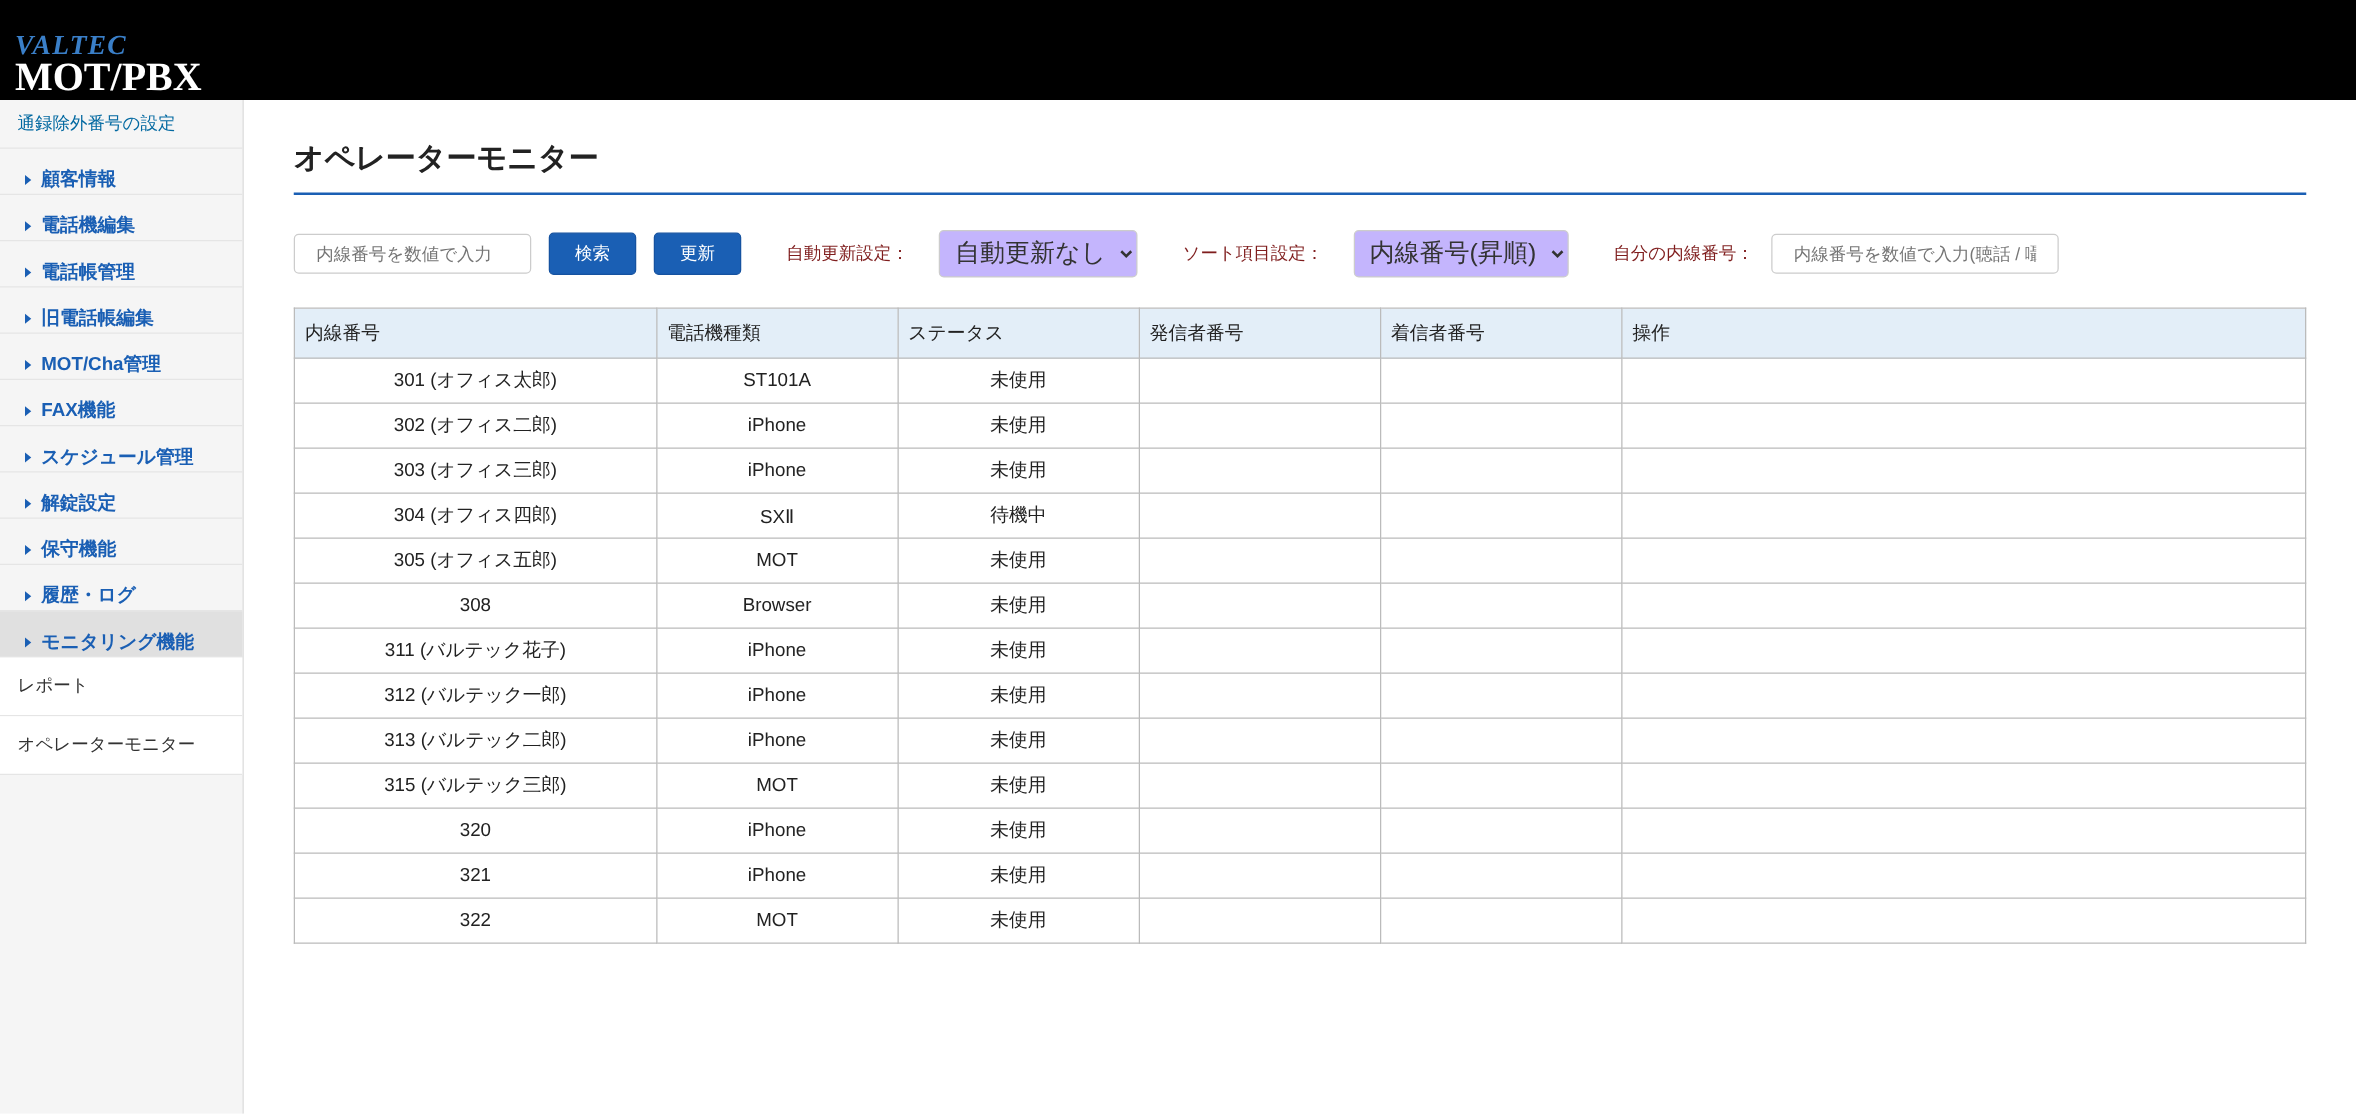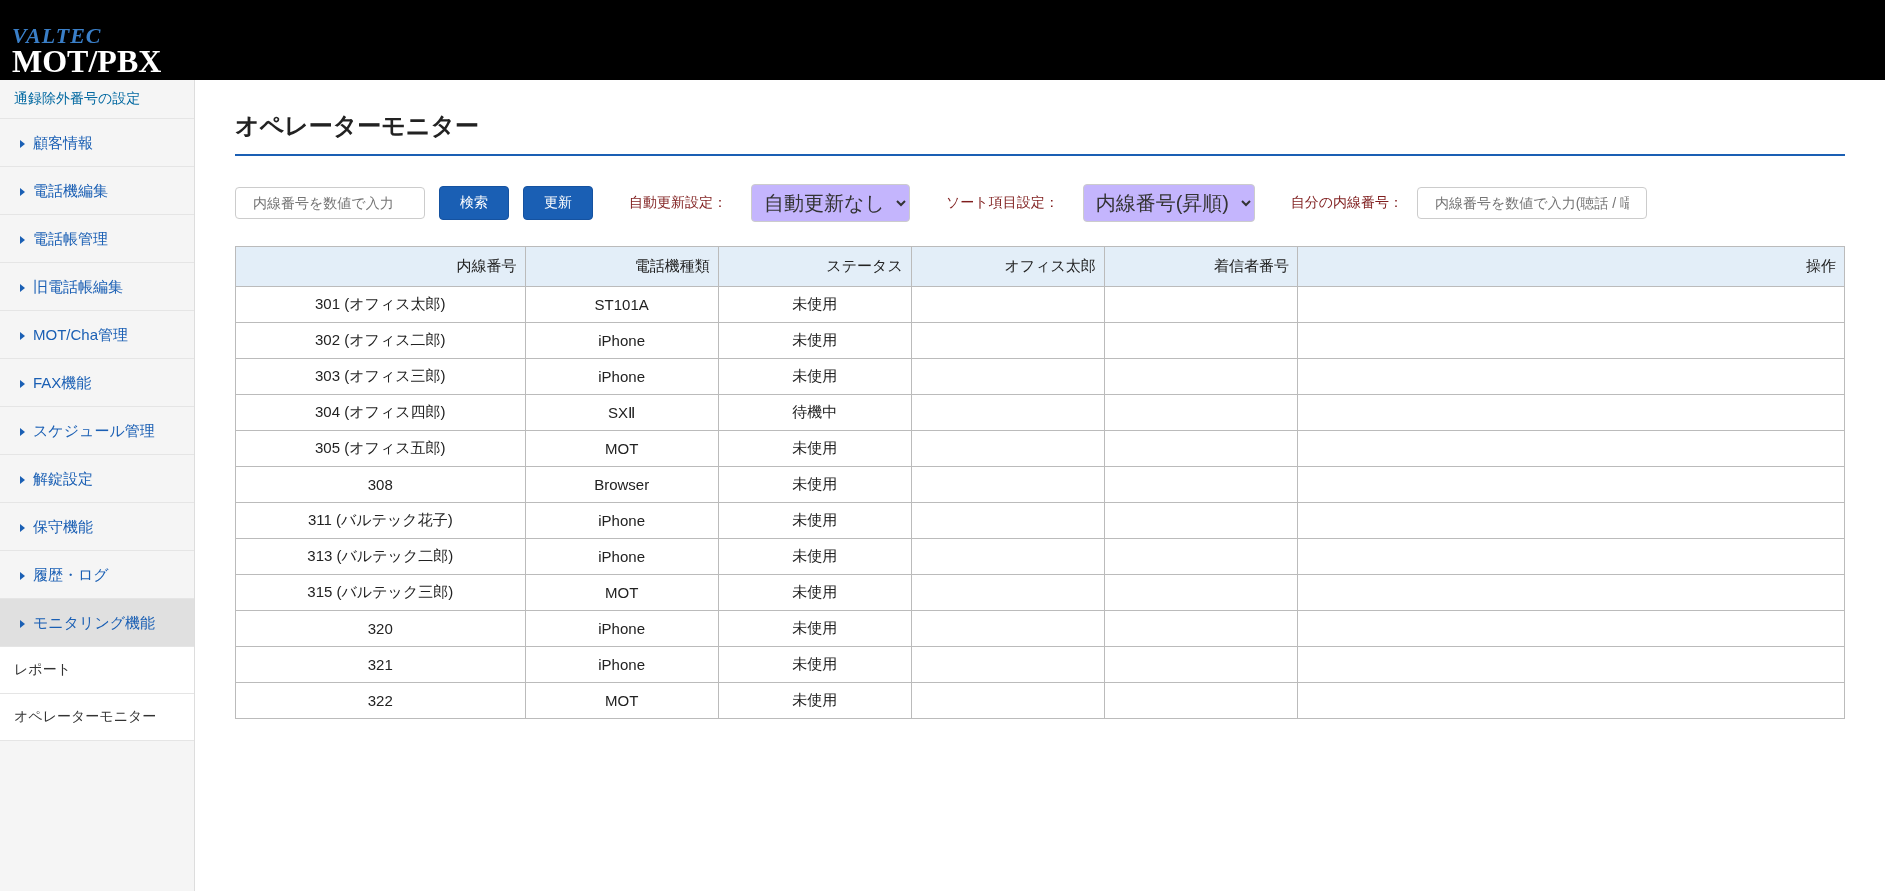--- a/index.html
+++ b/index.html
@@ -46,28 +46,29 @@
     .sidebar::-webkit-scrollbar-thumb { background: #c1c1c1; }
     .sidebar::-webkit-scrollbar-button { background: #e8e8e8; height: 17px; display: block; border: 1px solid #ccc;}
     
     .side-item-truncated {
       padding: 10px 14px;
       font-size: 14px;
       color: #0369a1;
       border-bottom: 1px solid #e5e5e5;
     }
     .side-item {
-      padding: 15px 14px 13px 20px;
+      padding: 15px 14px 2px 20px;
       font-size: 15px;
       color: #1a5fb4;
       border-bottom: 1px solid #e5e5e5;
       cursor: pointer;
       display: flex;
       align-items: center;
       gap: 8px;
+      font-weight: bold;
     }
     .side-item.active { background: #e0e0e0; }
     .side-item .caret {
       width: 0; height: 0;
       border-top: 4px solid transparent;
       border-bottom: 4px solid transparent;
       border-left: 5px solid #1a5fb4;
     }
     .side-subitem {
       padding: 14px 14px;
@@ -139,21 +140,21 @@
       width: 100%;
       border-collapse: collapse;
       border: 1px solid #bbb;
     }
     table.data th {
       background: #e3eef8;
       border: 1px solid #bbb;
       padding: 10px 8px;
       font-size: 15px;
       font-weight: normal;
-      text-align: right;
+      text-align: left;
       color: #222;
     }
     table.data td {
       border: 1px solid #bbb;
       padding: 8px 8px;
       font-size: 15px;
       text-align: center;
       color: #222;
     }
     table.data th:nth-child(1), table.data td:nth-child(1){ width: 18%; }
@@ -243,21 +244,21 @@
       <span class="ctrl-label">自分の内線番号：</span>
       <input type="text" class="text-input wide" placeholder="内線番号を数値で入力(聴話 / 囁き)" style="">
     </div>
 
     <table class="data">
       <thead>
           <tr id="table-head-row">
             <th>内線番号</th>
             <th>電話機種類</th>
             <th>ステータス</th>
-            <th>オフィス太郎</th>
+            <th>発信者番号</th>
             <th>着信者番号</th>
             <th>操作</th>
           </tr>
         </thead>
       <tbody id="table-body">
           <tr>
             <td>301 (オフィス太郎)</td>
             <td>ST101A</td>
             <td>未使用</td>
             <td></td>
@@ -299,20 +300,28 @@
           <tr>
             <td>308</td>
             <td>Browser</td>
             <td>未使用</td>
             <td></td>
             <td></td>
             <td></td>
           </tr>
           <tr>
             <td>311 (バルテック花子)</td>
+            <td>iPhone</td>
+            <td>未使用</td>
+            <td></td>
+            <td></td>
+            <td></td>
+          </tr>
+          <tr>
+            <td>312 (バルテック一郎)</td>
             <td>iPhone</td>
             <td>未使用</td>
             <td></td>
             <td></td>
             <td></td>
           </tr>
           <tr>
             <td>313 (バルテック二郎)</td>
             <td>iPhone</td>
             <td>未使用</td>

